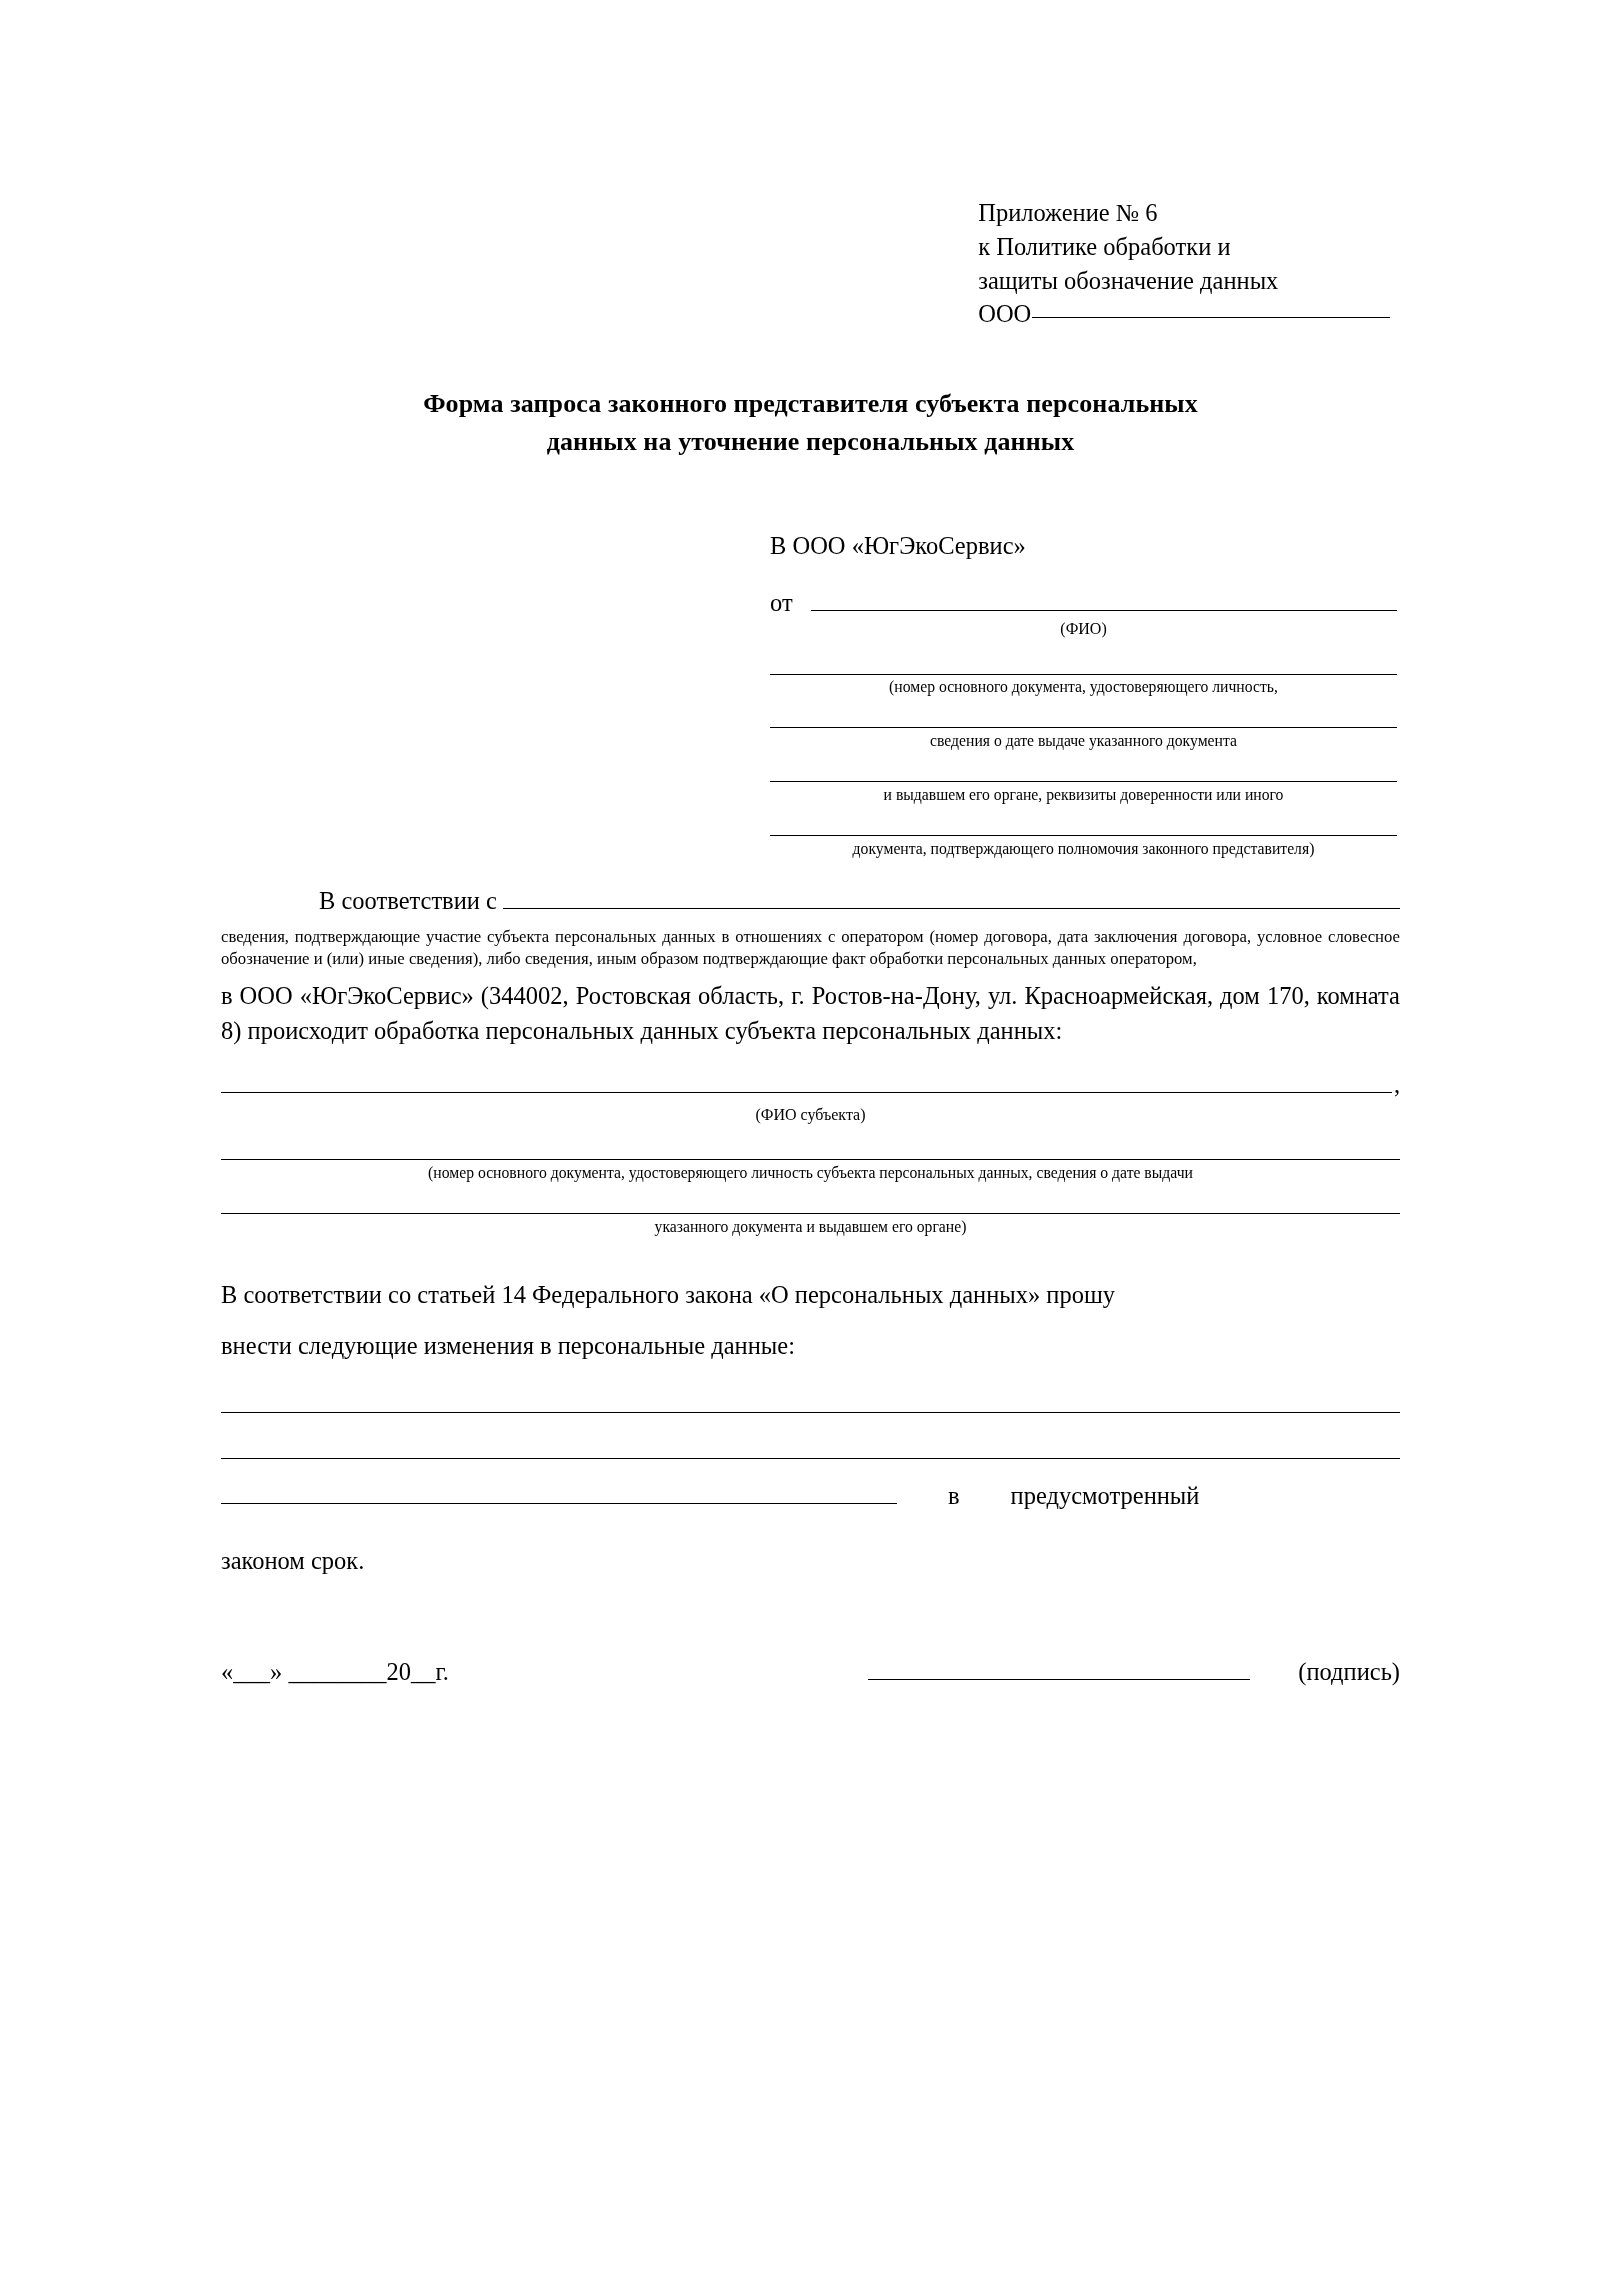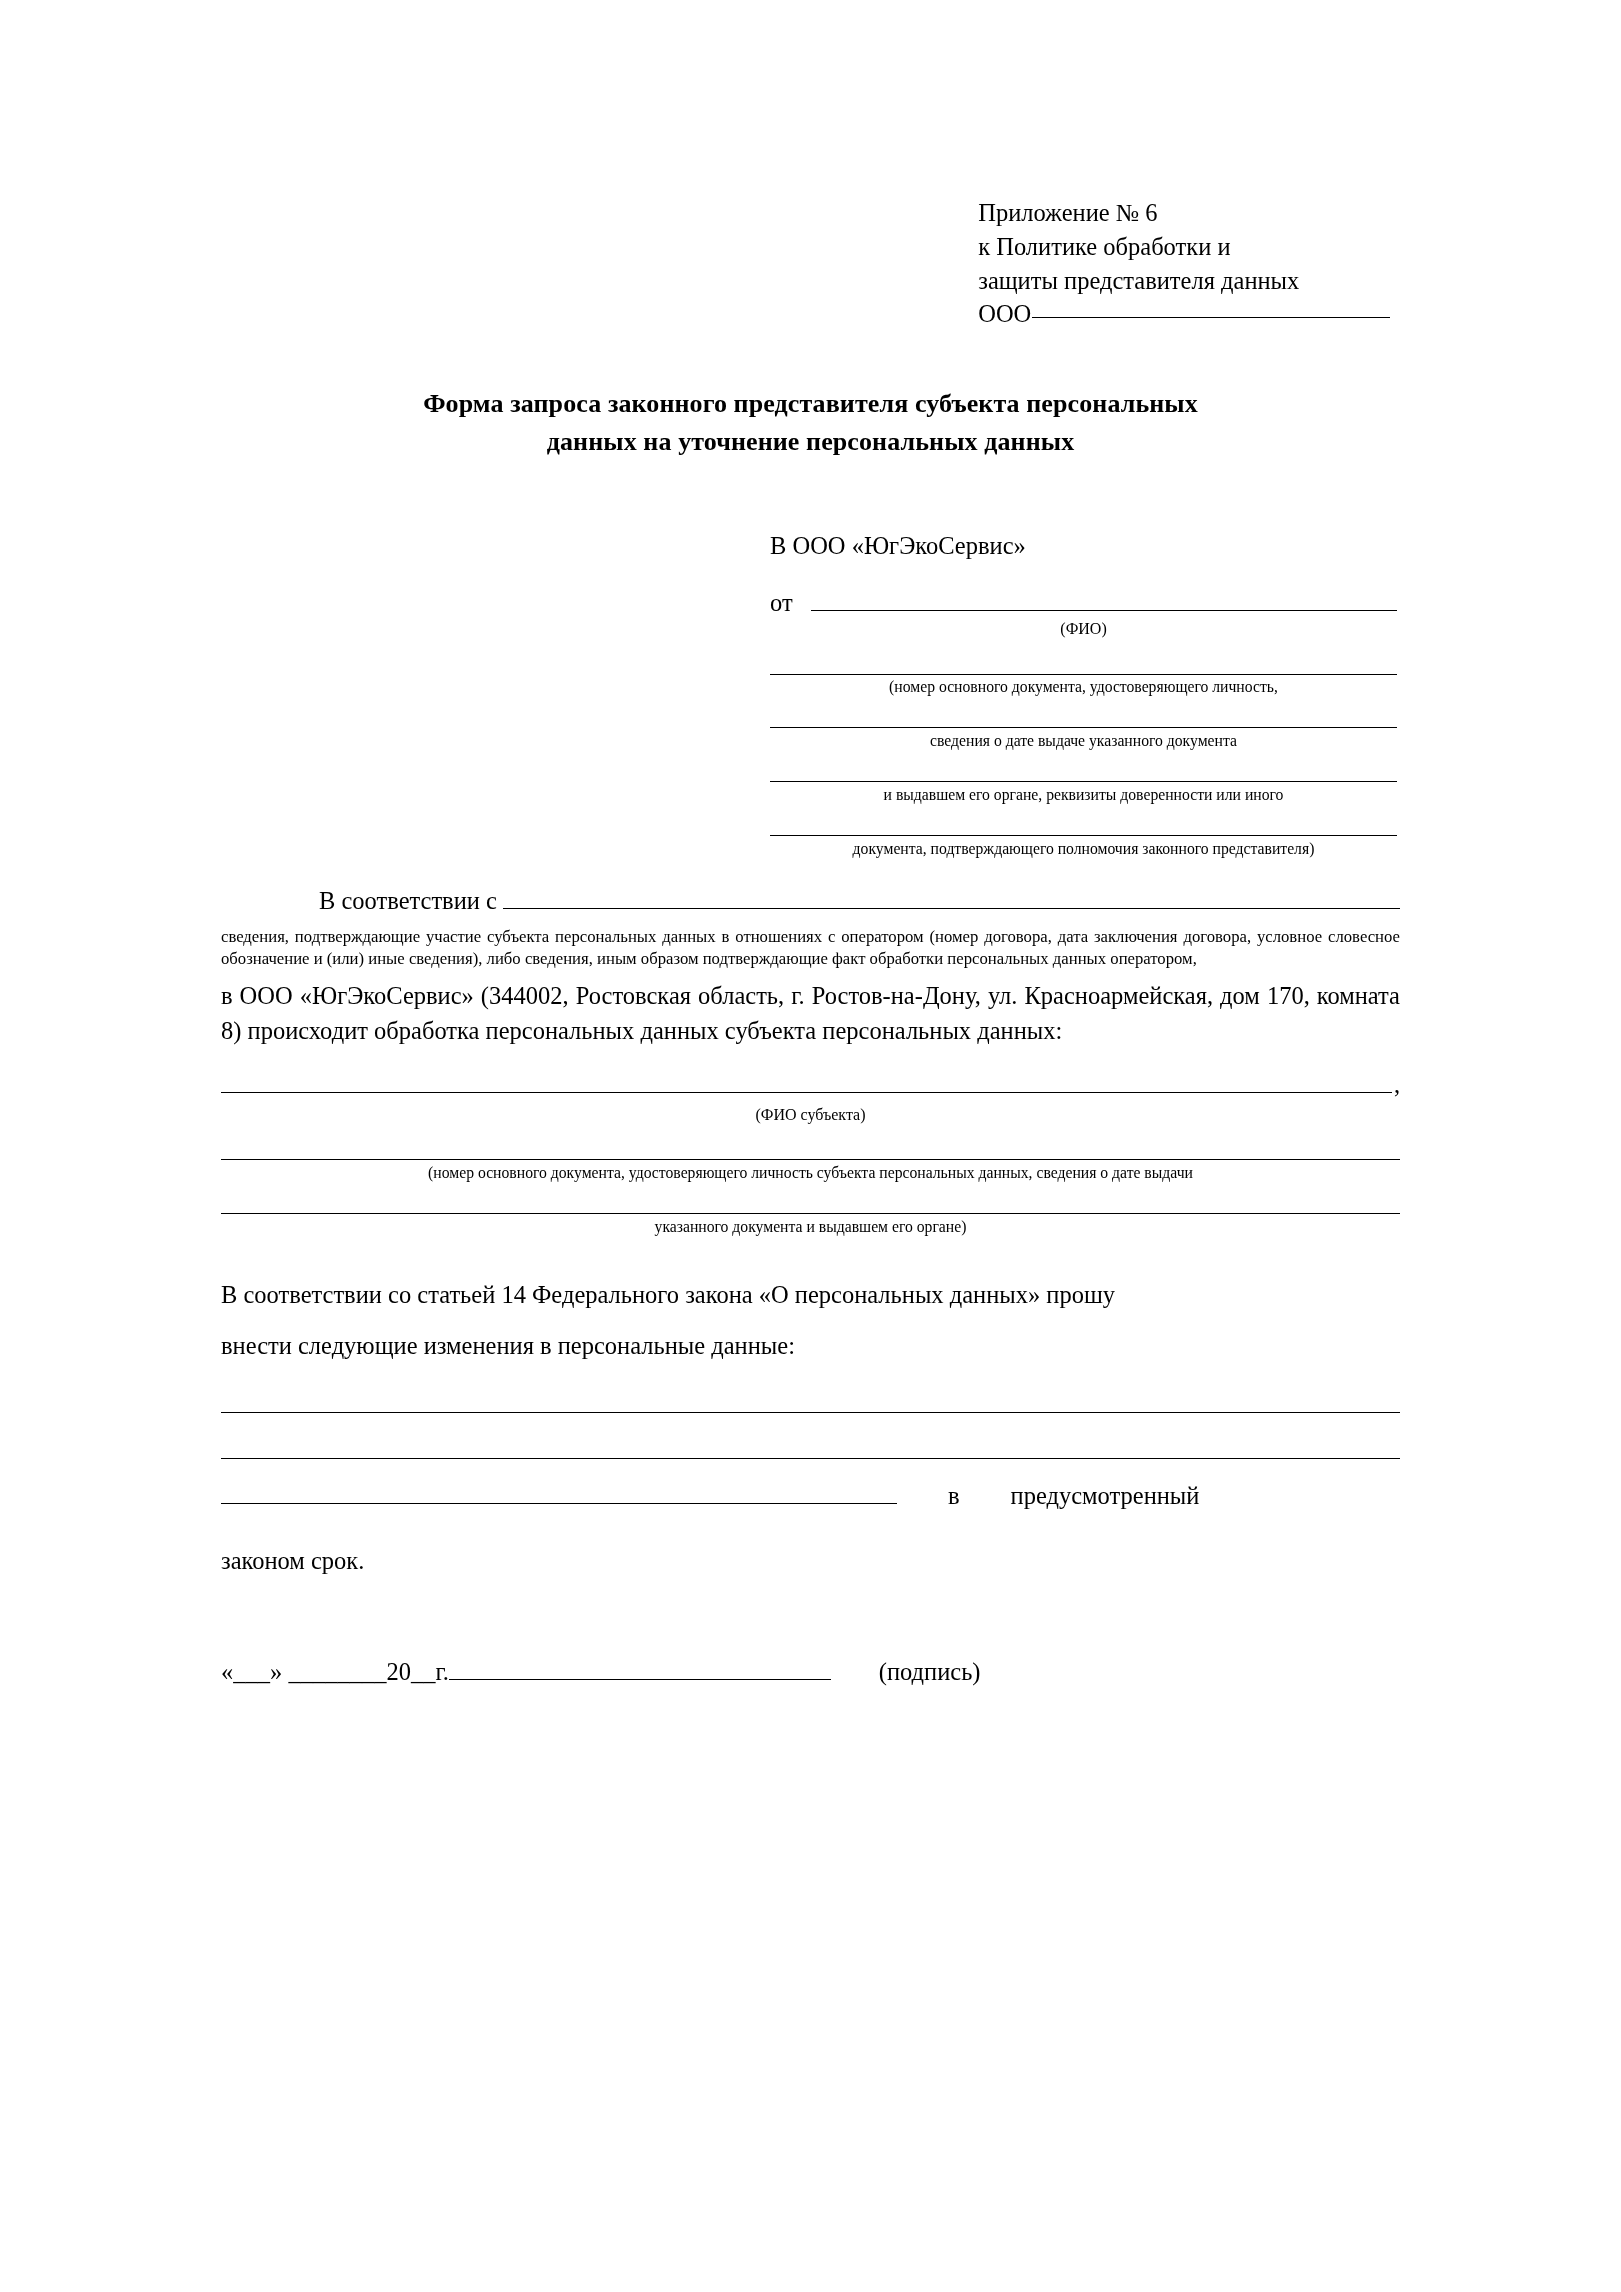--- a/index.html
+++ b/index.html
@@ -180,20 +180,21 @@
   }
   .term-line {
     font-size: 24.5px;
     margin-top: 31px;
   }
 
   
   .sign-row {
     display: flex;
     align-items: baseline;
+    justify-content: space-between;
     font-size: 24.5px;
     margin-top: 76px;
   }
   .sign-left { white-space: nowrap; }
   .sign-right {
     display: flex;
     align-items: baseline;
     white-space: nowrap;
     gap: 48px;
   }
@@ -204,21 +205,21 @@
   }
 </style>
 </head>
 <body>
 
 <div class="page">
 
   <div class="header-block">
     <div class="line">Приложение № 6</div>
     <div class="line">к Политике обработки и</div>
-    <div class="line">защиты представителя данных</div>
+    <div class="line">защиты обозначение данных</div>
     <div class="org-line">
       <span>ООО</span>
       <span class="fill"></span>
     </div>
   </div>
 
   <div class="doc-title">
     <div>Форма запроса законного представителя субъекта персональных</div>
     <div>данных на уточнение персональных данных</div>
   </div>

